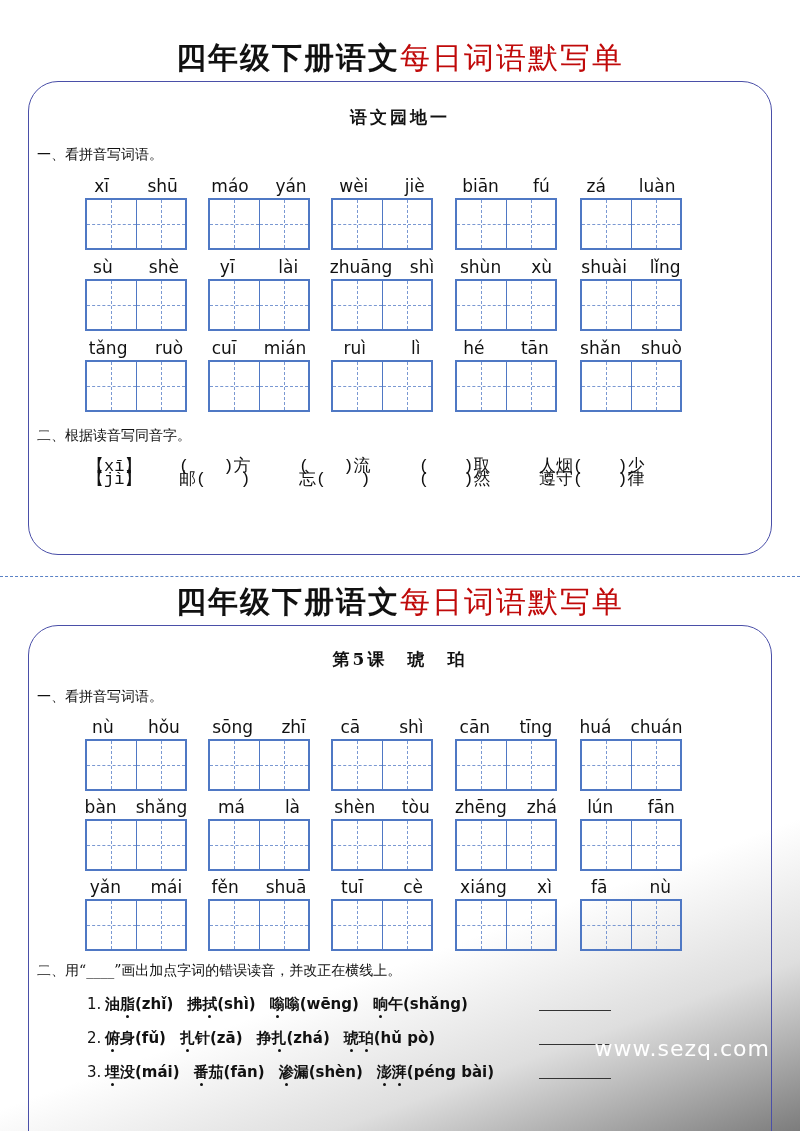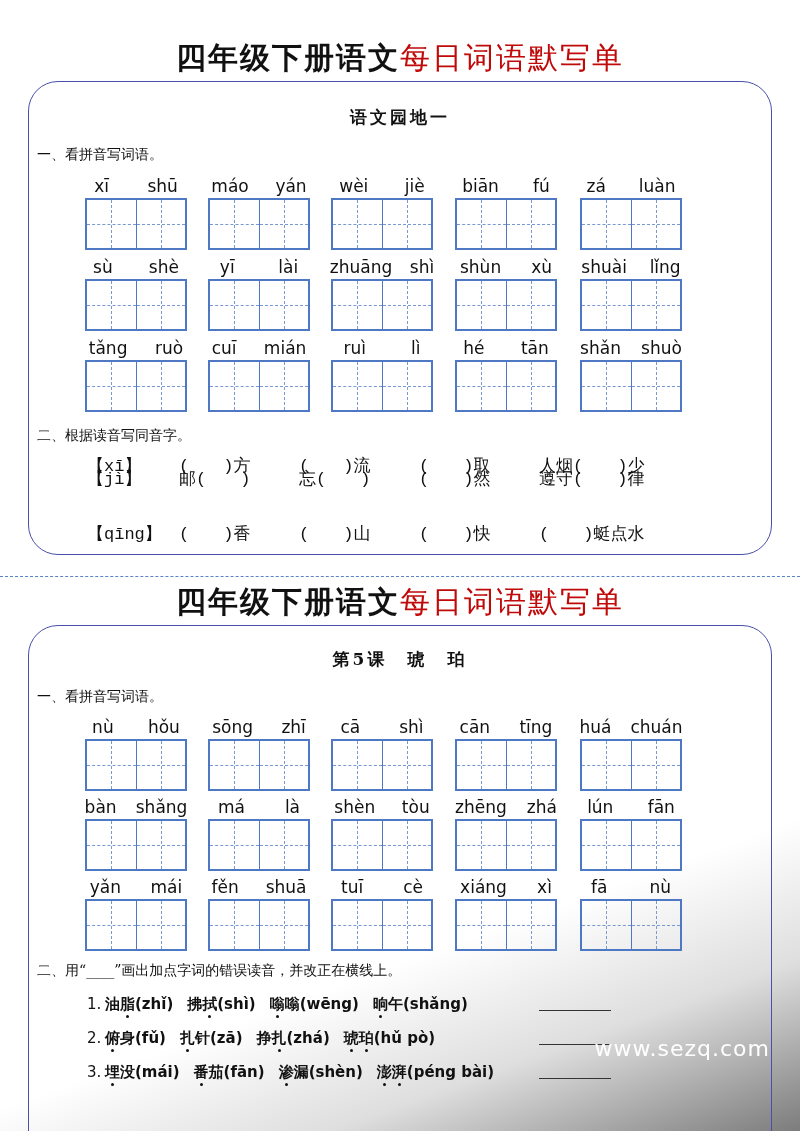--- a/index.html
+++ b/index.html
@@ -267,27 +267,20 @@
     <span class="homo-item">(　　)取</span>
     <span class="homo-item wide">人烟(　　)少</span>
   </div>
   <div class="homo-row" style="top:383px;">
     <span class="homo-key">【jì】</span>
     <span class="homo-item">邮(　　)</span>
     <span class="homo-item">忘(　　)</span>
     <span class="homo-item">(　　)然</span>
     <span class="homo-item wide">遵守(　　)律</span>
   </div>
-  <div class="homo-row" style="top:438px;">
-    <span class="homo-key">【qīng】</span>
-    <span class="homo-item">(　　)香</span>
-    <span class="homo-item">(　　)山</span>
-    <span class="homo-item">(　　)快</span>
-    <span class="homo-item wide">(　　)蜓点水</span>
-  </div>
 </div>
 
 <div class="cut-line"></div>
 
 <div class="sheet-title" style="top:582px;">
   <span class="black">四年级下册语文</span><span class="red">每日词语默写单</span>
 </div>
 
 <div class="panel" style="top:625px; height:565px;">
   <div class="panel-title" style="top:22px;">第5课　琥　珀</div>

